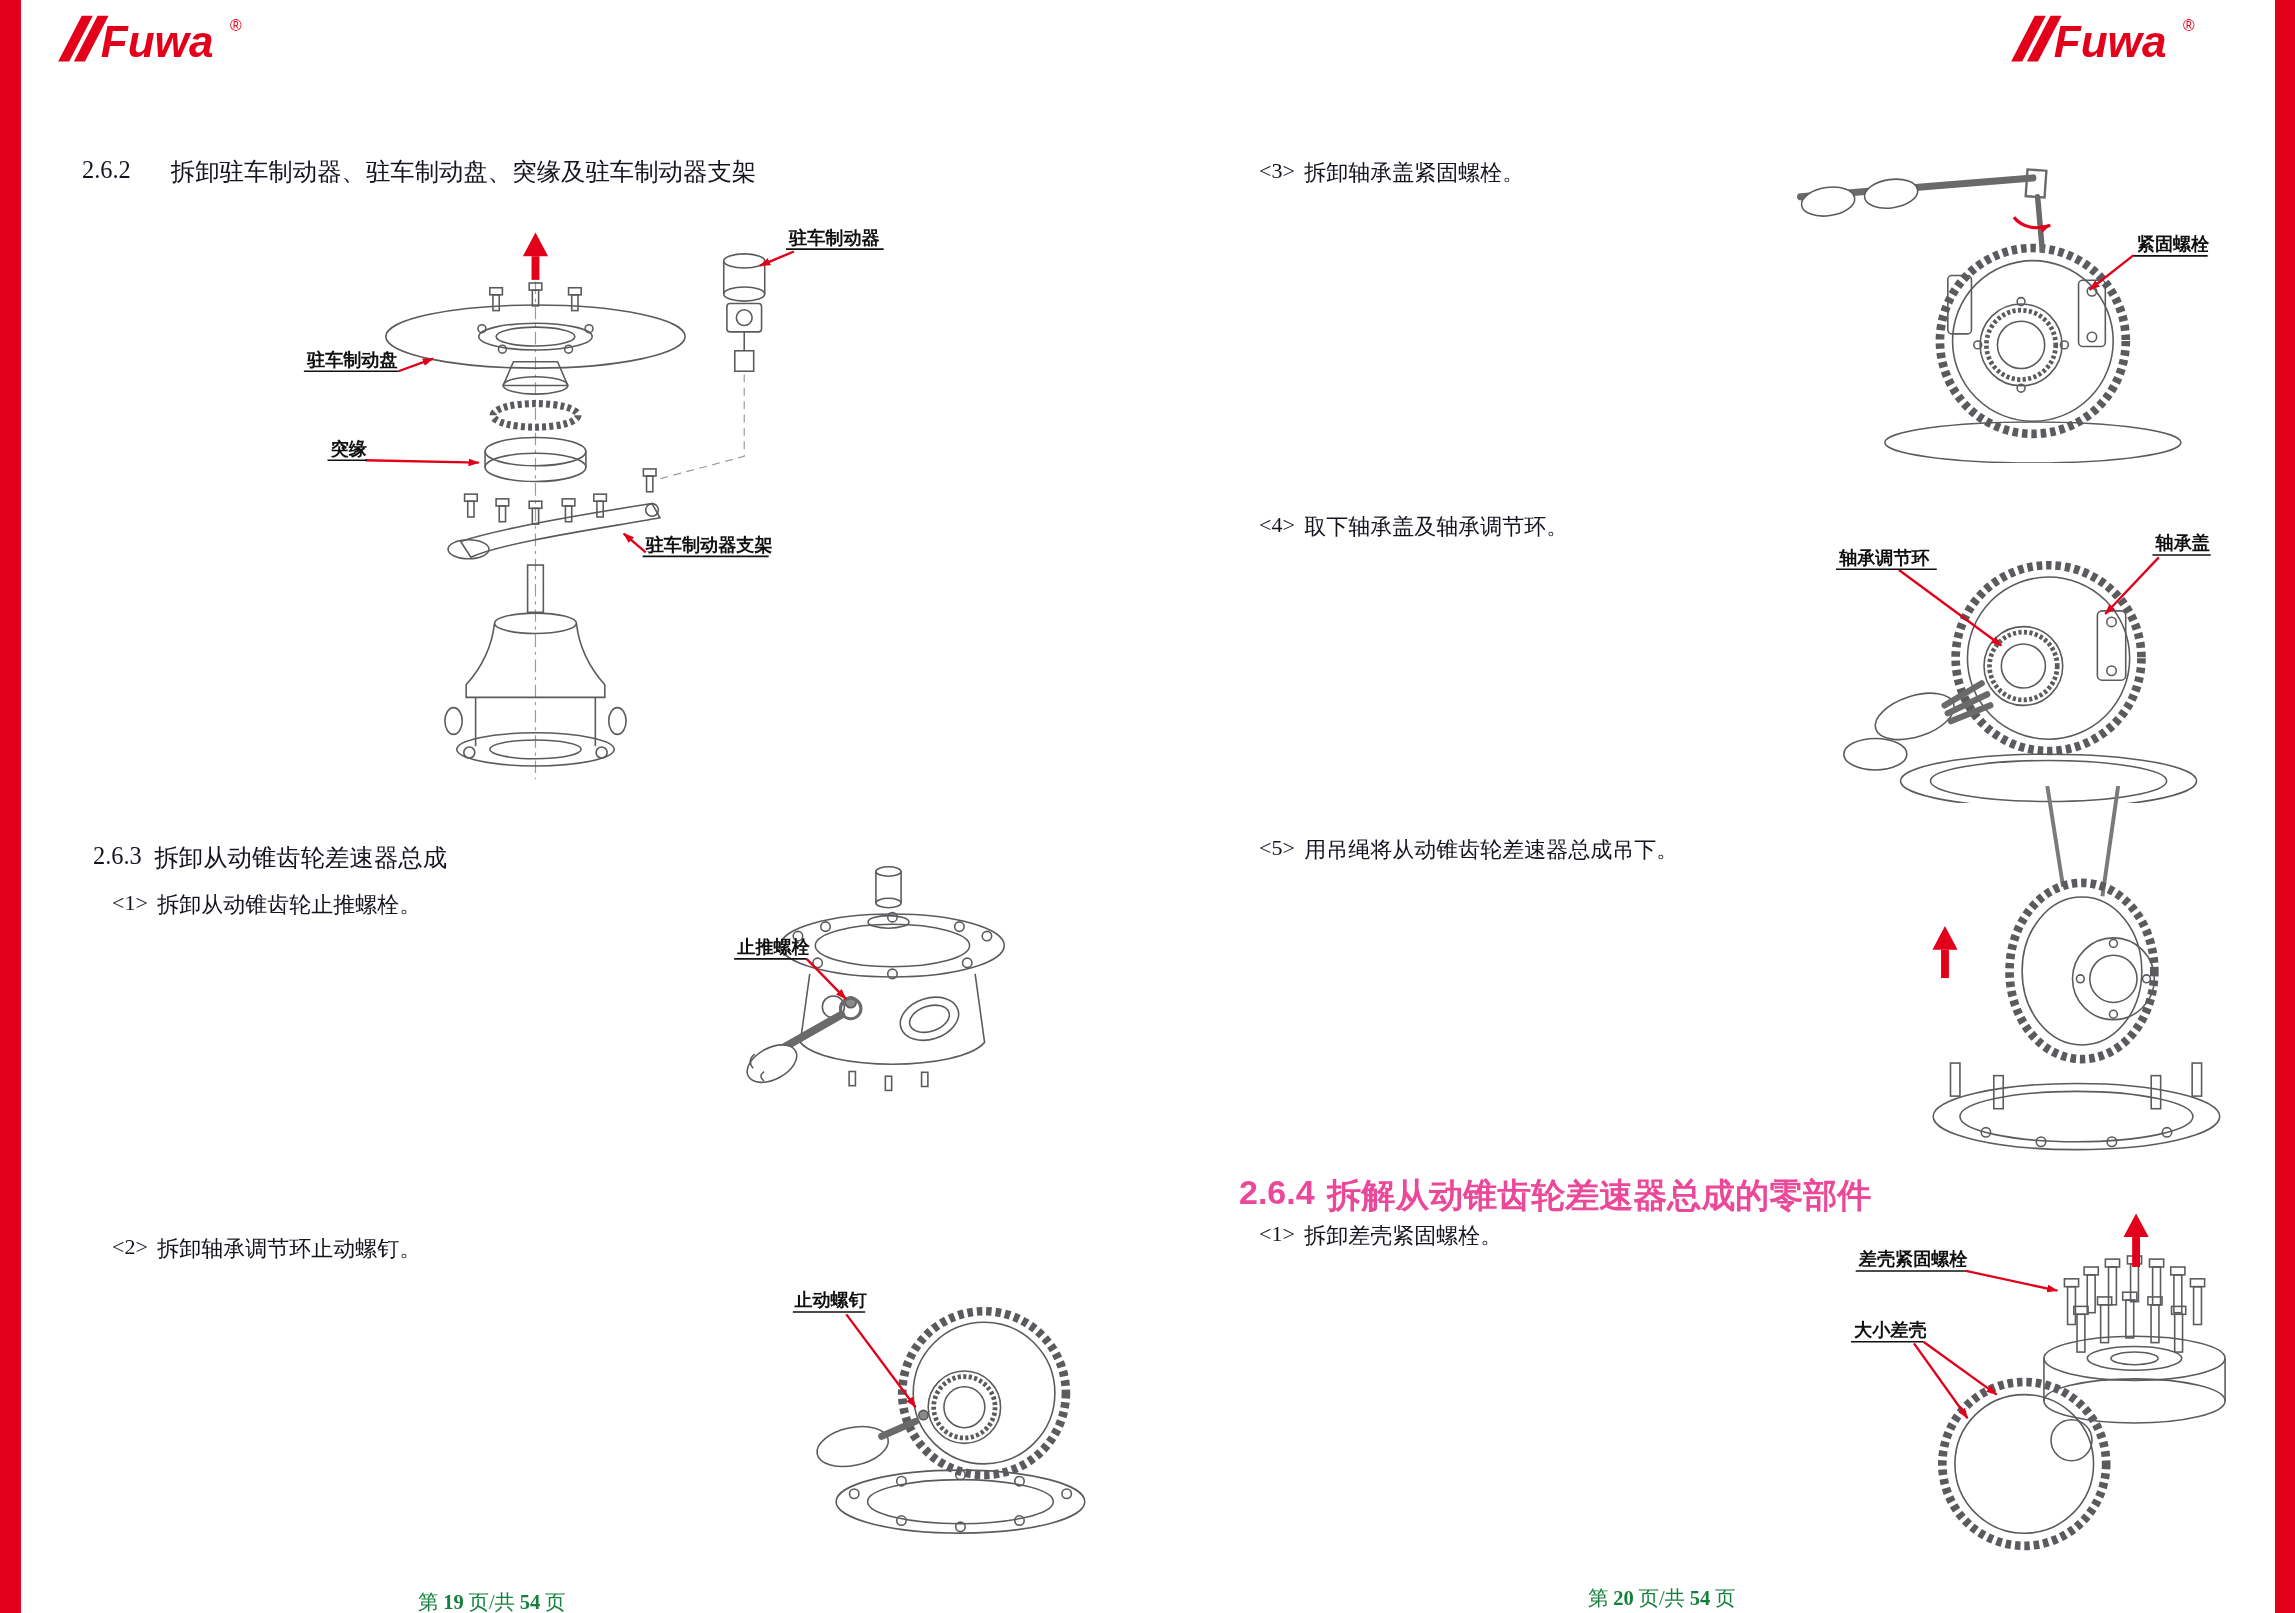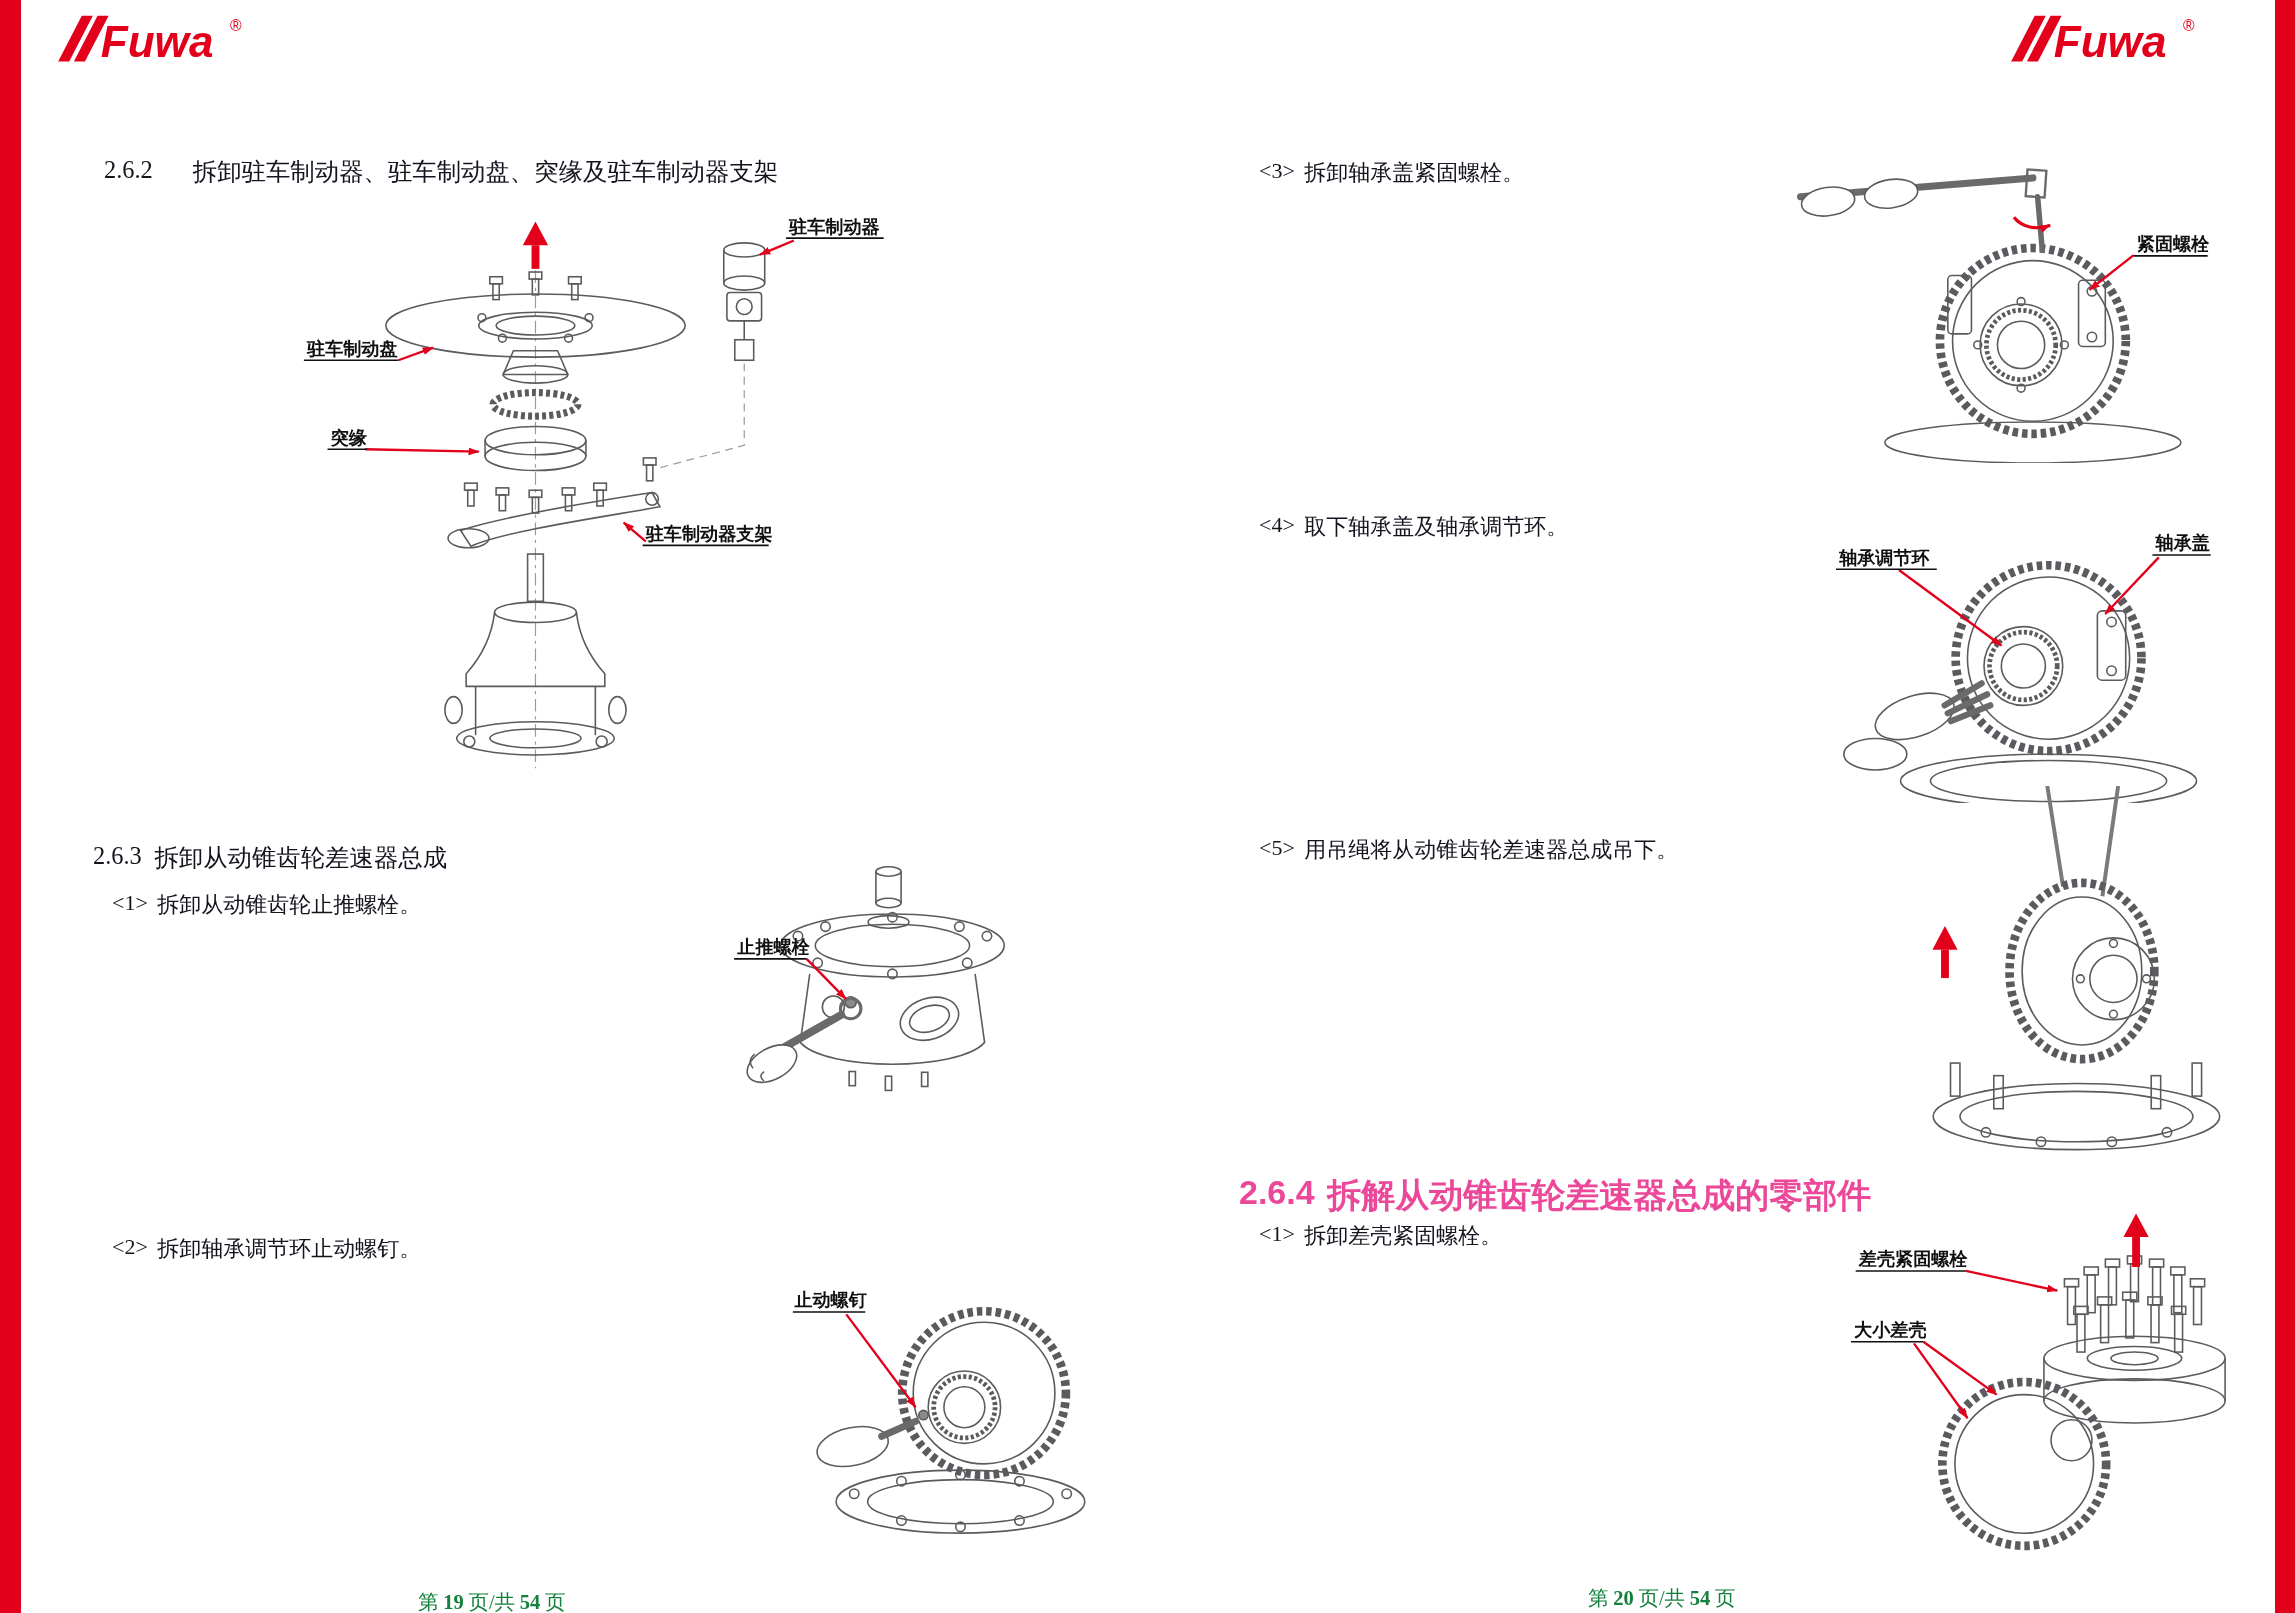--- a/index.html
+++ b/index.html
@@ -33,26 +33,26 @@
     <svg viewBox="0 0 250 72">
       <g>
         <polygon points="34,6 48,6 18,64 4,64" fill="#e2001a"></polygon>
         <polygon points="54,6 68,6 38,64 24,64" fill="#e2001a"></polygon>
       </g>
       <text x="58" y="58" font-size="56" font-weight="bold" font-style="italic" fill="#e2001a" font-family="Liberation Sans, DejaVu Sans, sans-serif">Fuwa</text>
       <text x="222" y="26" font-size="20" fill="#e2001a">®</text>
     </svg>
   </div>
 
-  <div class="heading" style="left:104px;top:156px;gap:40px;">
+  <div class="heading" style="left:82px;top:156px;gap:40px;">
     <span>2.6.2</span>
     <span>拆卸驻车制动器、驻车制动盘、突缘及驻车制动器支架</span>
   </div>
 
-  <div class="figure" style="left:299px;top:209px;width:599px;height:579px;">
+  <div class="figure" style="left:299px;top:220px;width:599px;height:579px;">
     <svg viewBox="0 0 760 735">
       <defs>
         <marker id="ar1" markerWidth="16" markerHeight="12" refX="13" refY="5" orient="auto" markerUnits="userSpaceOnUse">
           <path d="M0,0 L14,5 L0,10 Z" fill="#e2001a"></path>
         </marker>
         <g id="b1">
             <rect x="-8" y="0" width="16" height="9"></rect>
             <rect x="-4" y="9" width="8" height="20"></rect>
           </g>
       </defs>

